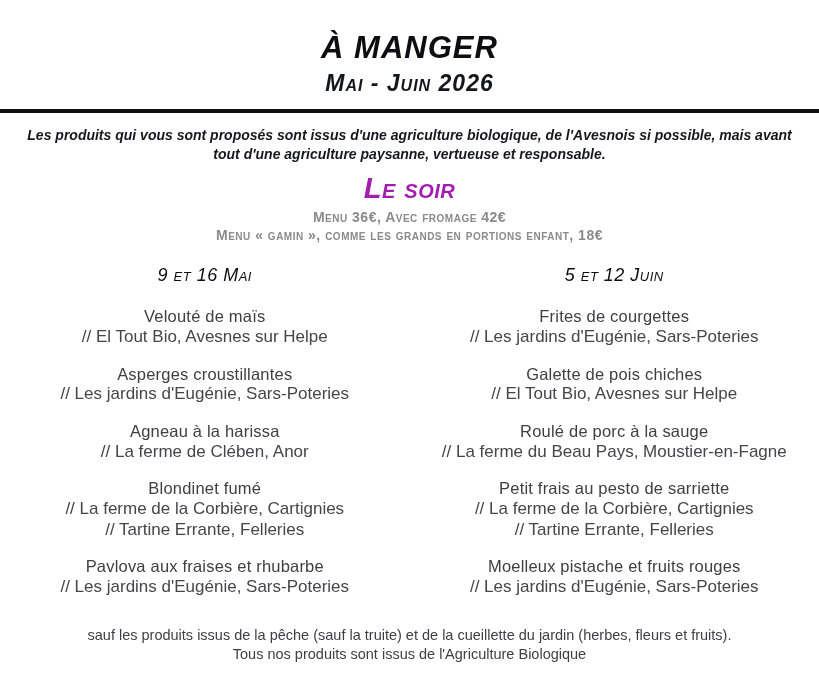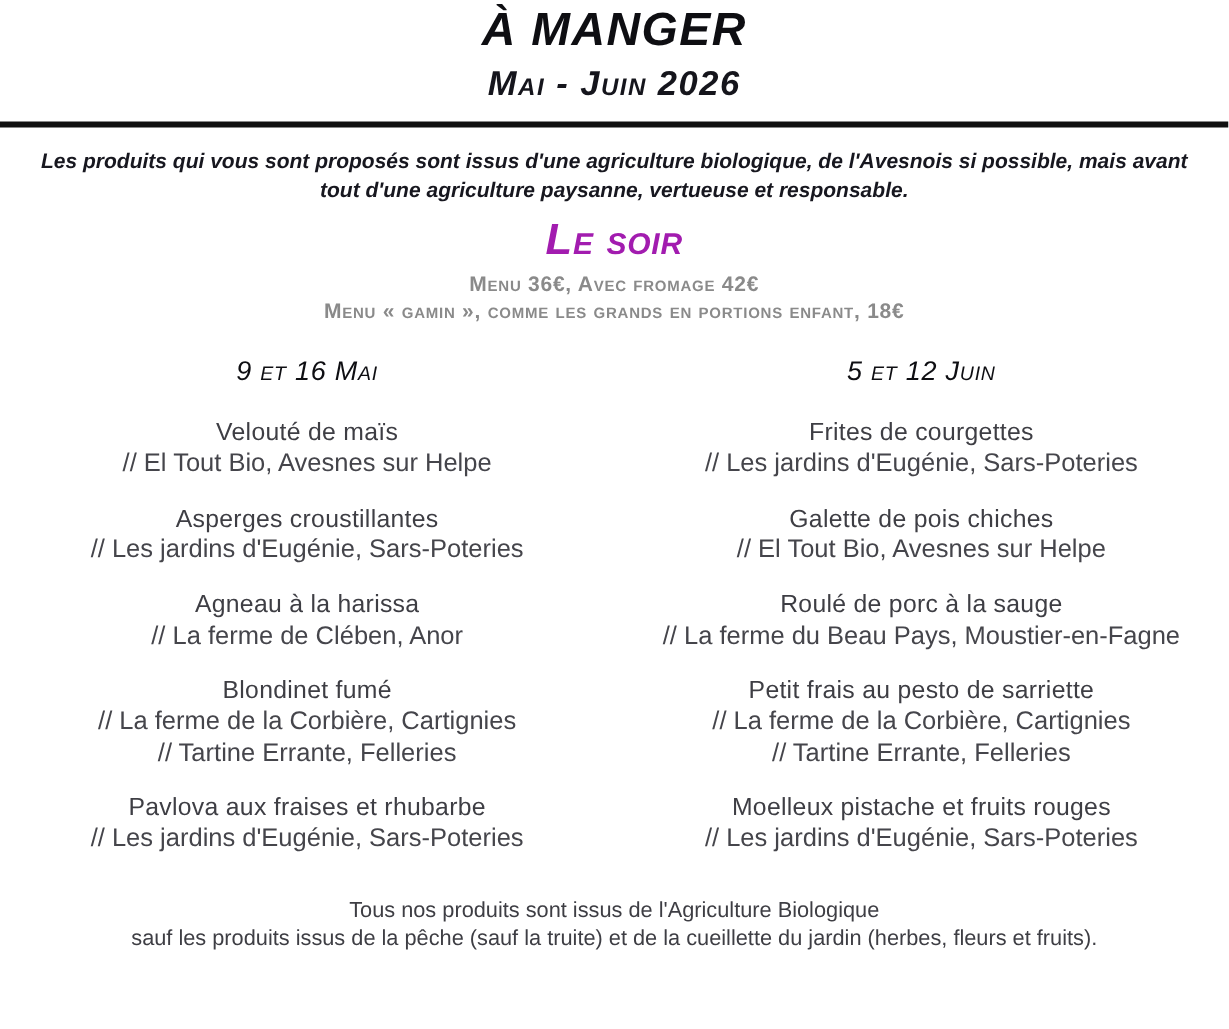--- a/index.html
+++ b/index.html
@@ -11,21 +11,21 @@
     width: 819px;
     height: 686px;
     overflow: hidden;
     font-family: "Liberation Sans", "DejaVu Sans", sans-serif;
     color: #3e3e44;
   }
   .page {
     width: 819px;
     height: 542px;
     box-sizing: border-box;
-    padding-top: 4px;
+    padding-top: 32px;
     text-align: center;
   }
   .page-title {
     font-size: 31px;
     font-weight: 700;
     font-style: italic;
     letter-spacing: 1px;
     color: #0e0e12;
     line-height: 1.05;
   }
@@ -197,18 +197,18 @@
 
       <div class="menu-item">
         <div class="item-name">Moelleux pistache et fruits rouges</div>
         <div class="item-source">// Les jardins d'Eugénie, Sars-Poteries</div>
       </div>
     </div>
 
   </div>
 
   <div class="footer-note">
+    <div>sauf les produits issus de la pêche (sauf la truite) et de la cueillette du jardin (herbes, fleurs et fruits).</div>
     <div>Tous nos produits sont issus de l'Agriculture Biologique</div>
-    <div>sauf les produits issus de la pêche (sauf la truite) et de la cueillette du jardin (herbes, fleurs et fruits).</div>
   </div>
 
 
 </div>
 
 </body></html>

